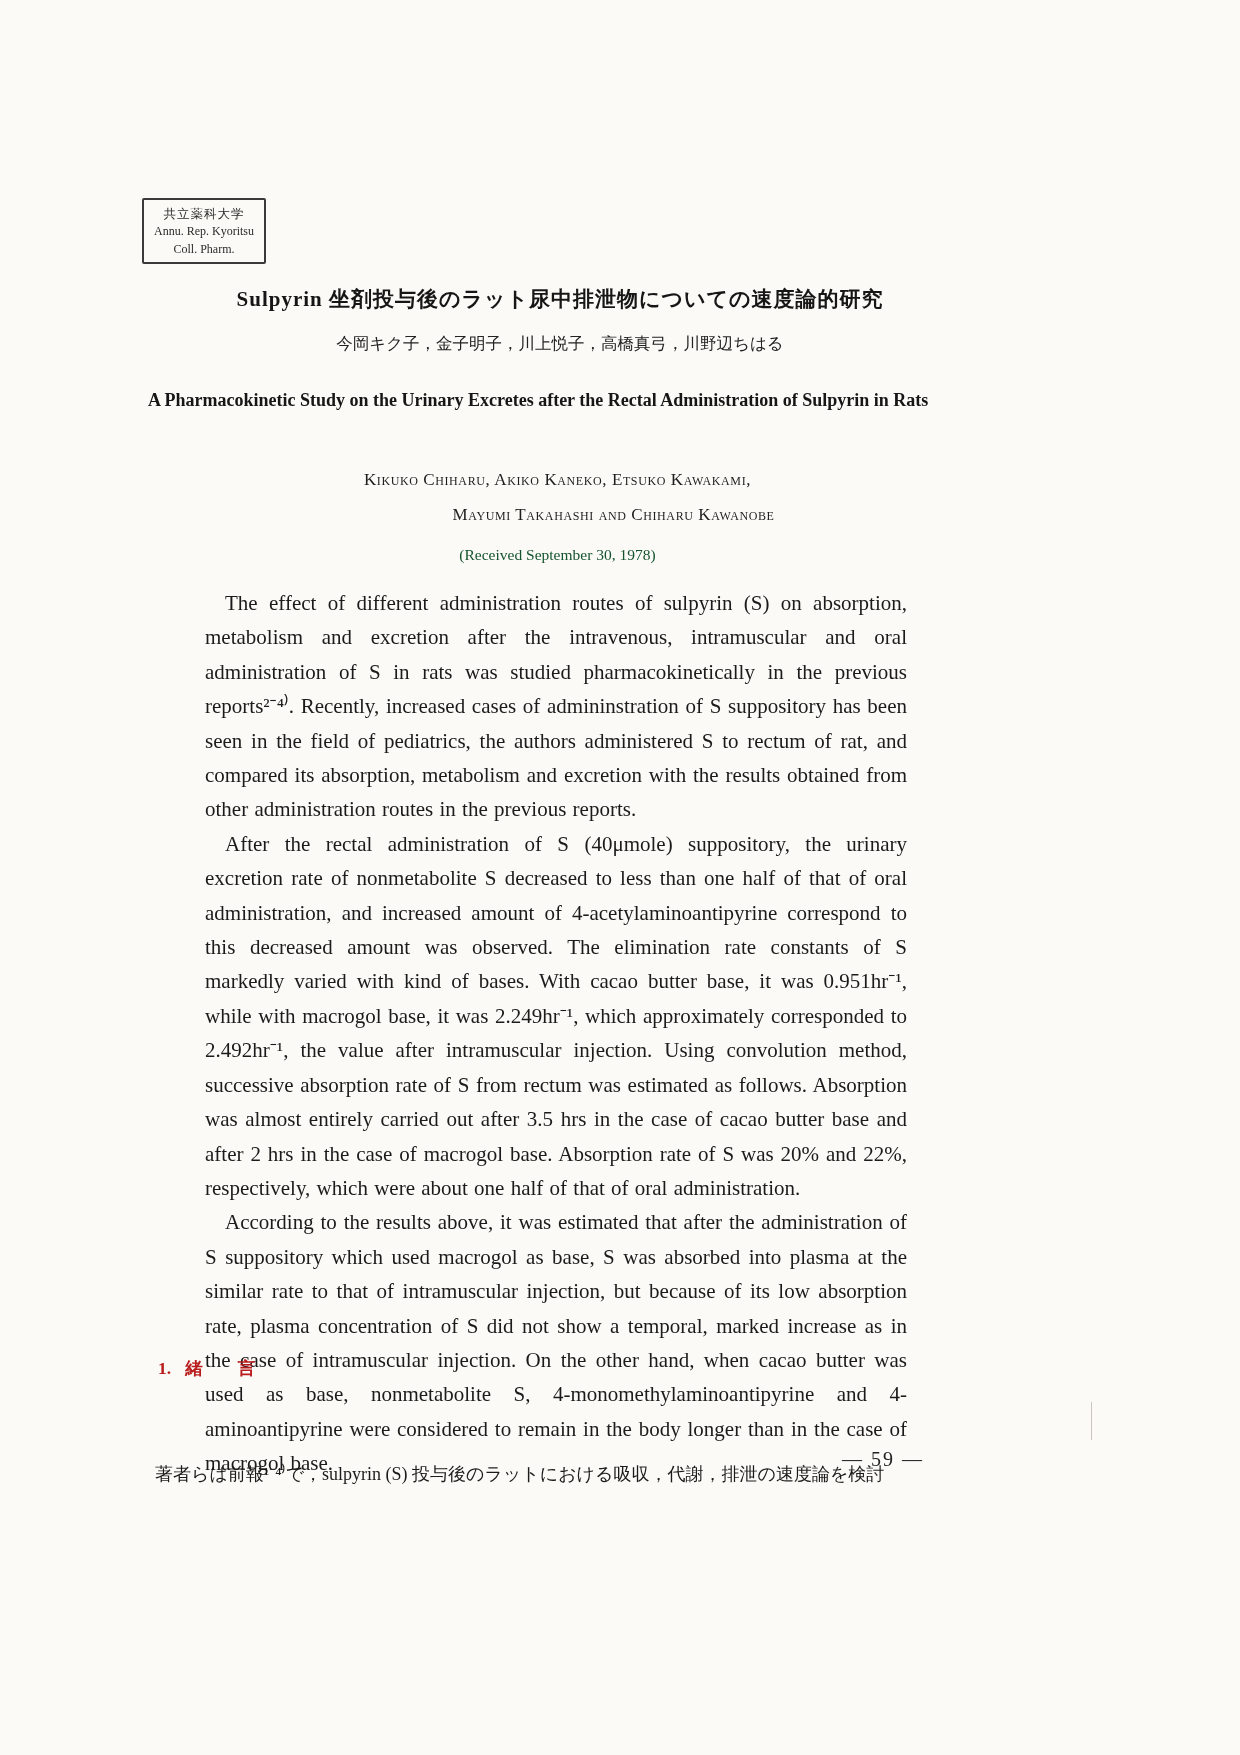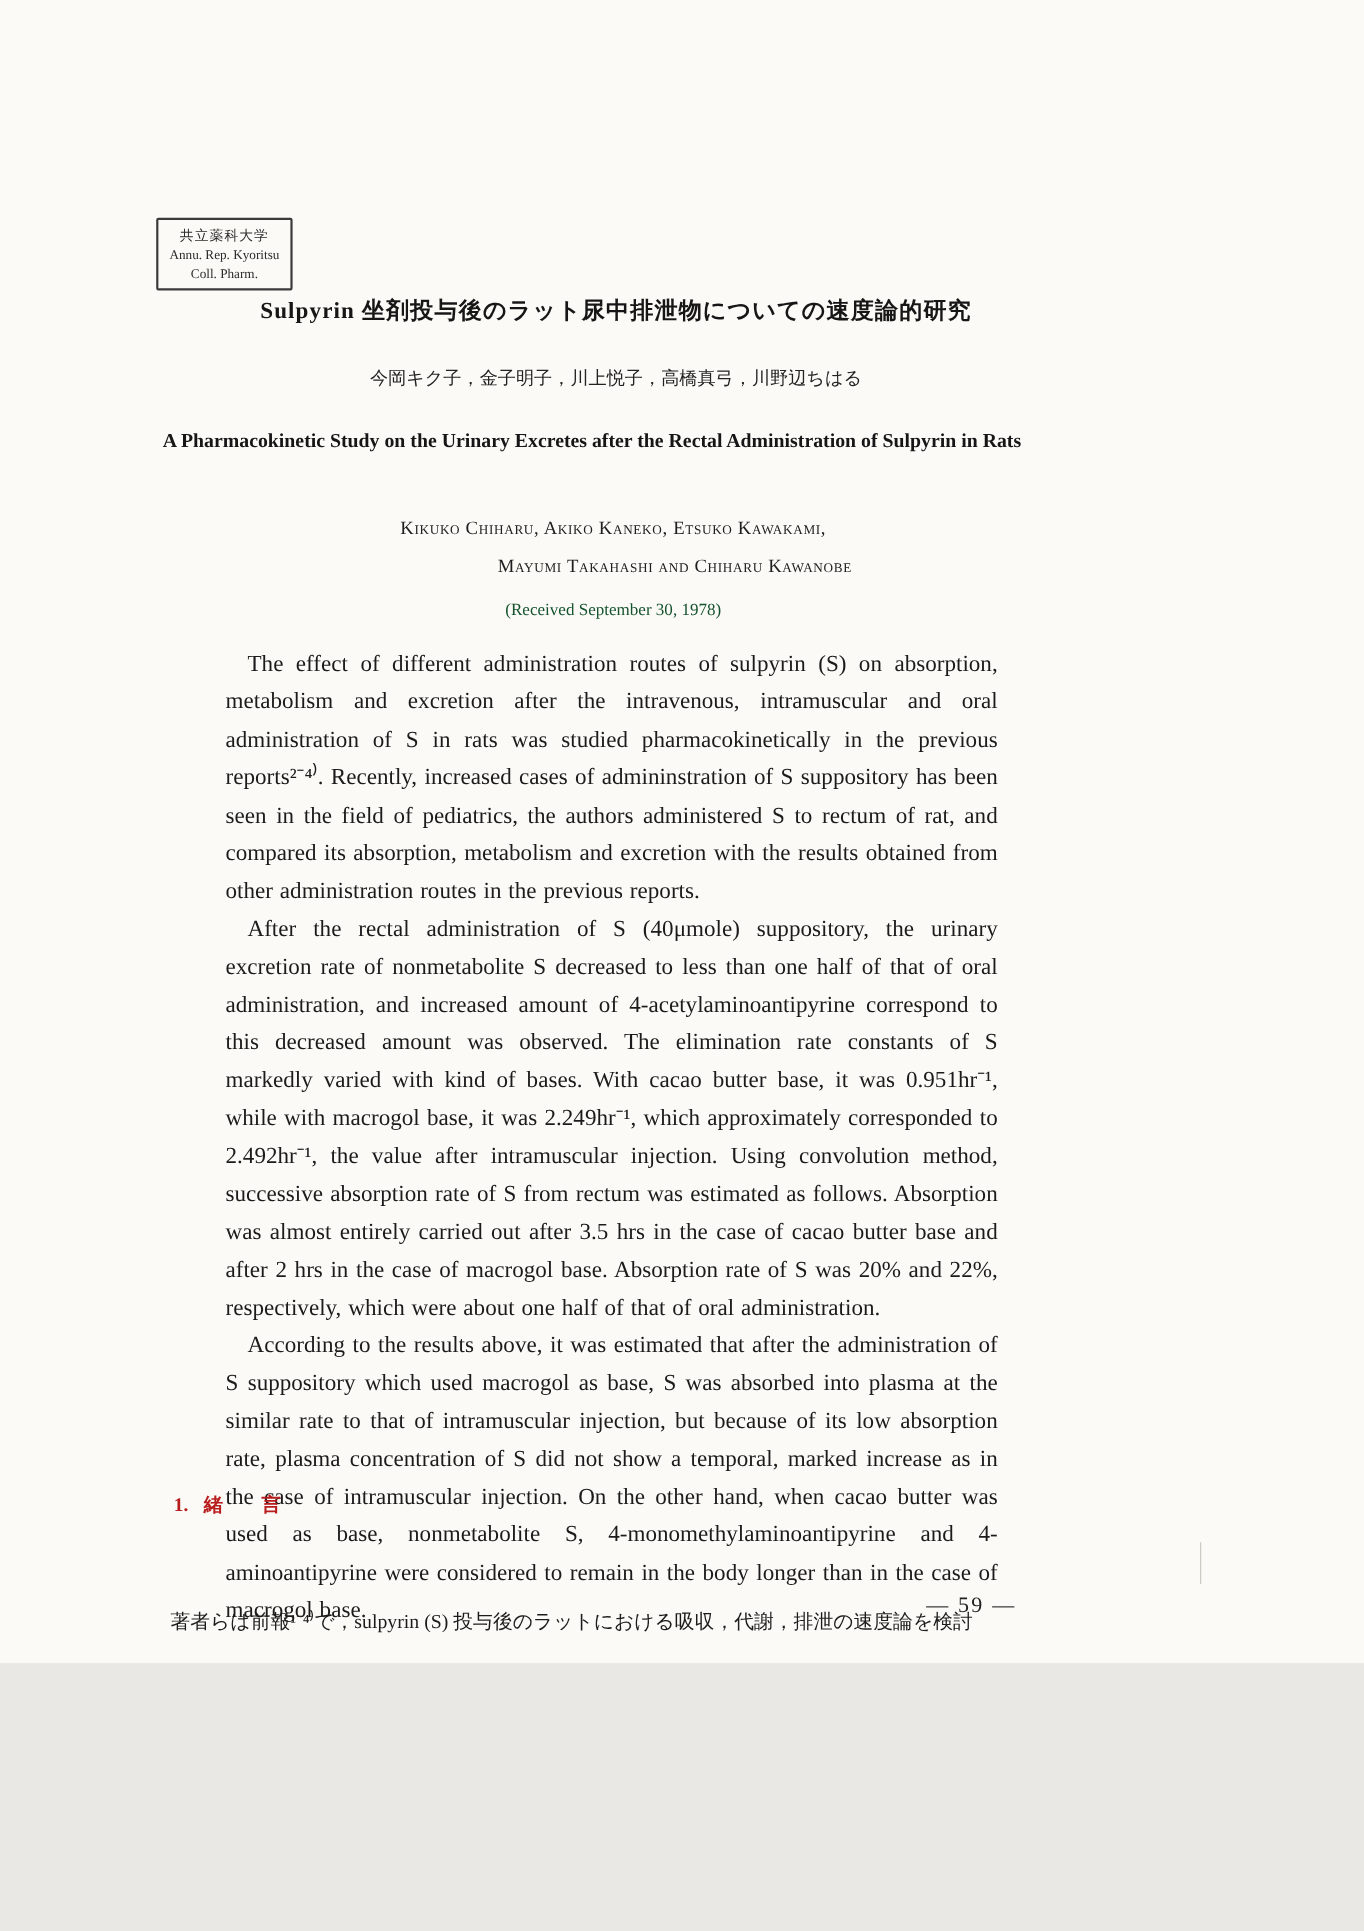--- a/index.html
+++ b/index.html
@@ -4,21 +4,21 @@
 <style>
   html, body {
     margin: 0;
     padding: 0;
     background: #e9e8e4;
     font-family: "Liberation Serif", serif;
   }
   .page {
     position: relative;
     width: 1240px;
-    height: 1512px;
+    height: 1755px;
     margin: 0 auto;
     background: #fbfaf6;
     color: #1c1c1c;
     overflow: hidden;
   }
   .stamp {
     position: absolute;
     left: 142px;
     top: 198px;
     border: 2px solid #3a3a3a;
@@ -27,21 +27,21 @@
     text-align: center;
     font-size: 12px;
     line-height: 1.45;
     color: #2a2a2a;
     background: transparent;
   }
   .stamp .jp { font-size: 12.5px; letter-spacing: 1px; }
   .title-jp {
     position: absolute;
     left: 0;
-    top: 268px;
+    top: 285px;
     width: 1120px;
     text-align: center;
     font-weight: bold;
     font-size: 21px;
     letter-spacing: 1px;
     color: #161616;
   }
   .authors-jp {
     position: absolute;
     left: 0;

